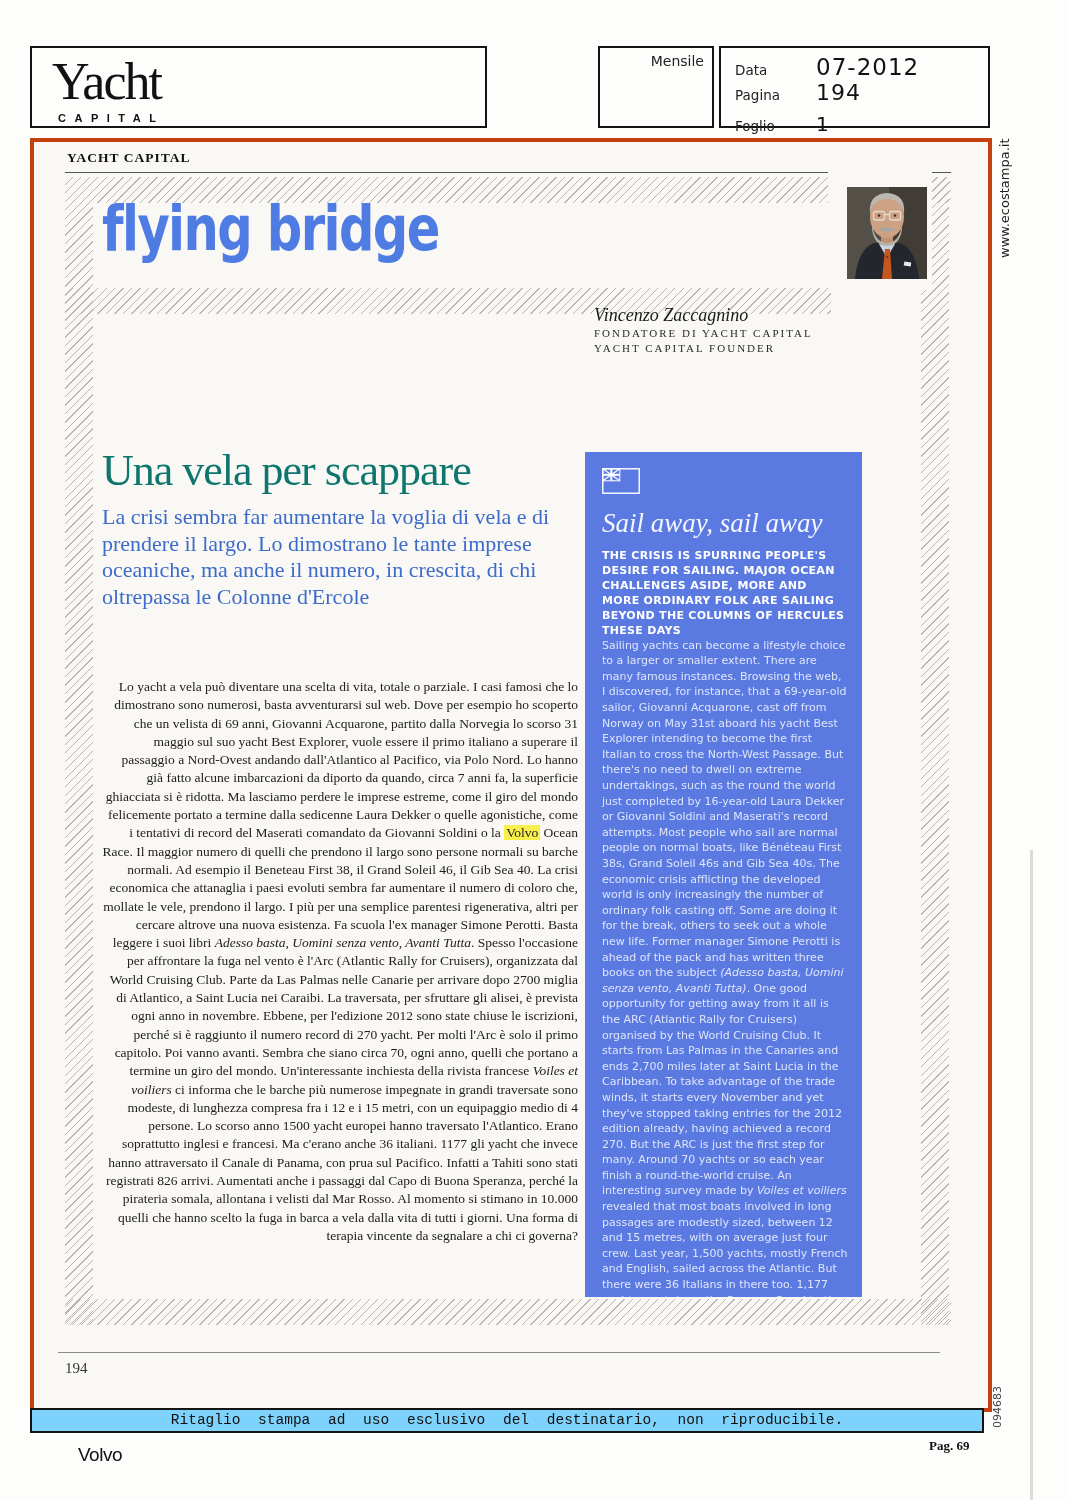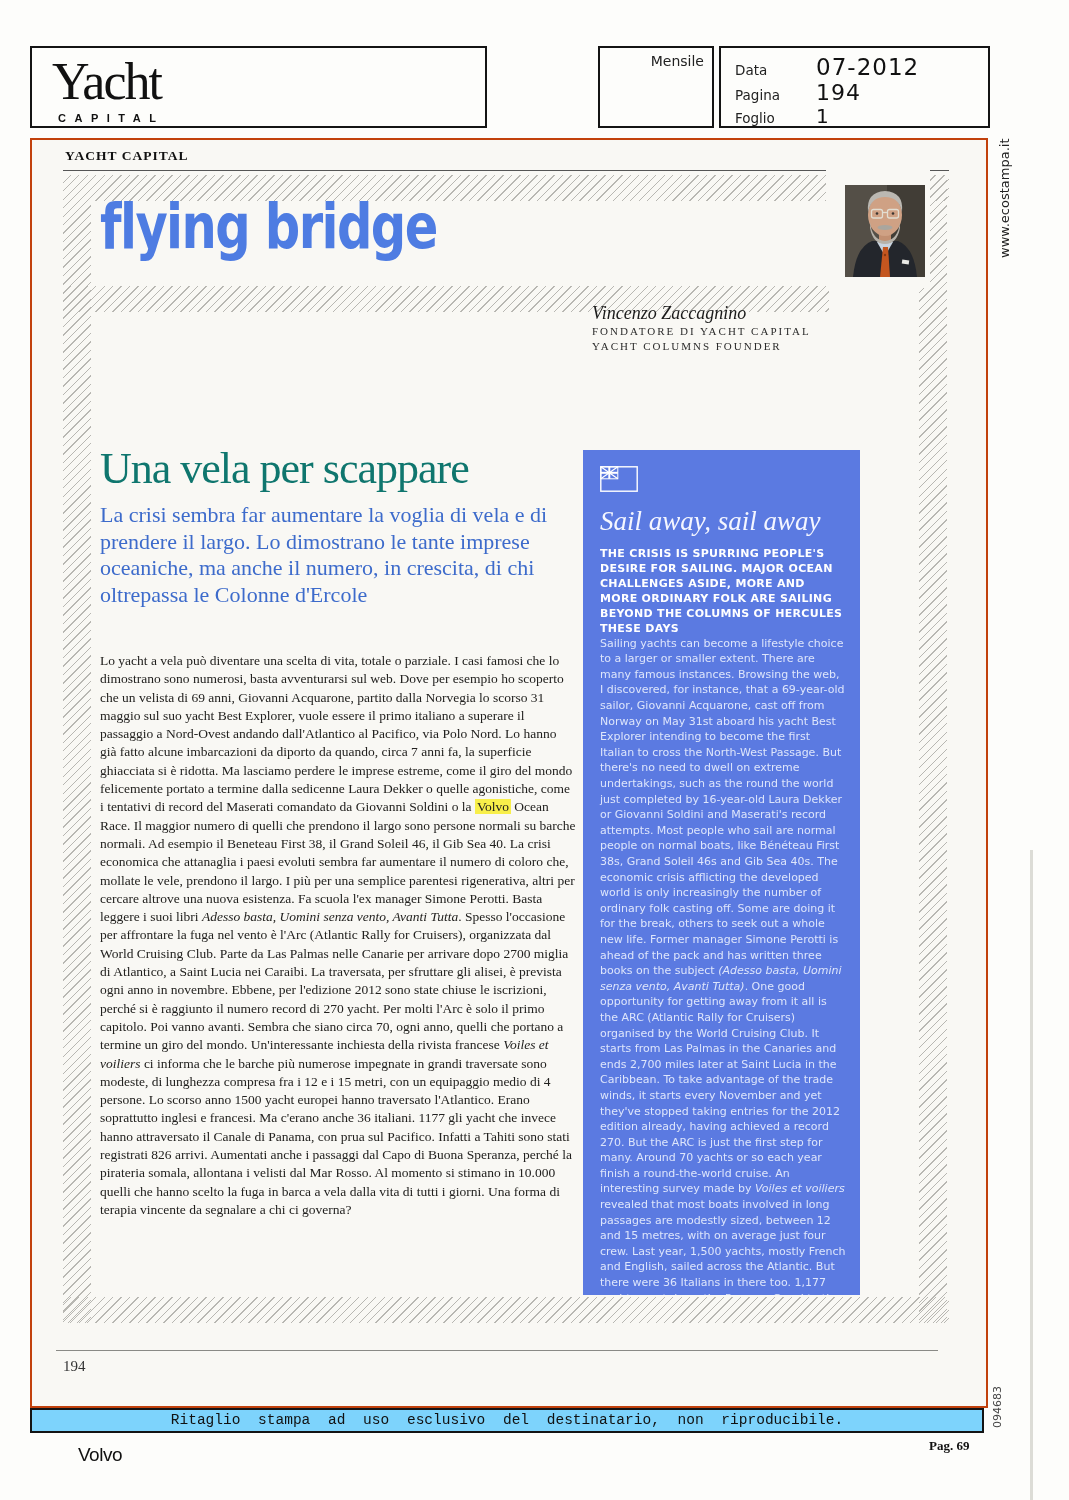--- a/index.html
+++ b/index.html
@@ -10,21 +10,21 @@
 
   
   .logo-title{font-family:"Liberation Serif",serif;font-size:52px;letter-spacing:-2px;color:#111;line-height:1;}
   .logo-sub{font-family:"Liberation Sans",sans-serif;font-size:11px;font-weight:bold;letter-spacing:8.5px;color:#111;margin-top:2px;}
   .mensile{font-family:"DejaVu Sans",sans-serif;font-size:14px;color:#222;text-align:right;padding:5px 8px;}
   .meta-row{position:absolute;left:14px;font-family:"DejaVu Sans",sans-serif;color:#222;white-space:nowrap;}
   .meta-label{display:inline-block;width:76px;font-size:13.5px;}
   .meta-value{font-size:22px;letter-spacing:1px;color:#111;}
 
   
-  #frame{position:absolute;left:30px;top:138px;width:954px;height:1266px;border:2px solid #c2410c;
+  #frame{position:absolute;left:30px;top:138px;width:954px;height:1266px;border:4px solid #c2410c;
          background:#f9f8f4;box-sizing:content-box;}
   .hatch{background-image:repeating-linear-gradient(135deg, rgba(0,0,0,0) 0px, rgba(0,0,0,0) 5px, #b8b7b2 5px, #b8b7b2 6px);}
   .pubhead{font-family:"Liberation Serif",serif;font-size:13.5px;letter-spacing:1px;font-weight:bold;color:#111;}
   .rule{background:#555;height:1px;}
   .flying{font-family:"DejaVu Sans","Liberation Sans",sans-serif;font-weight:700;font-size:62px;
           letter-spacing:-2px;color:#4e7ce2;transform:scaleX(0.80);transform-origin:left top;white-space:nowrap;}
   .photomat{position:absolute;background:#f9f8f4;}
   .authorblock{text-align:left;line-height:1;}
   .authorname{font-family:"Liberation Serif",serif;font-style:italic;font-size:18px;color:#1a1a1a;}
   .authorrole{font-family:"Liberation Serif",serif;font-size:11px;letter-spacing:2px;color:#2b2b2b;margin-top:4px;}
@@ -69,21 +69,21 @@
 
   <div class="box" style="left:719px;top:46px;width:271px;height:82px;">
     <div class="meta-row" style="top:6px;">
       <span class="meta-label">Data</span>
       <span class="meta-value" style="font-size:23px;">07-2012</span>
     </div>
     <div class="meta-row" style="top:32px;">
       <span class="meta-label">Pagina</span>
       <span class="meta-value">194</span>
     </div>
-    <div class="meta-row" style="top:56px;">
+    <div class="meta-row" style="top:64px;">
       <span class="meta-label">Foglio</span>
       <span class="meta-value" style="font-size:20px;">1</span>
     </div>
   </div>
 
   <div class="vtext" style="left:997px;top:258px;font-size:13px;">www.ecostampa.it</div>
   <div class="vtext" style="left:991px;top:1428px;font-size:11px;color:#444;">094683</div>
   <div class="scan-artifact" style="left:1030px;top:850px;width:3px;height:650px;"></div>
 
   <div id="frame">
@@ -117,27 +117,27 @@
         <line x1="37.5" y1="27.5" x2="42.5" y2="27.5" stroke="#e2ddd1" stroke-width="1.3"></line>
         <circle cx="32" cy="28.5" r="1.3" fill="#3a3430"></circle>
         <circle cx="48" cy="28.5" r="1.3" fill="#3a3430"></circle>
         <rect x="57" y="75" width="7" height="4" fill="#e9e9e5" transform="rotate(8 60 77)"></rect>
       </svg>
     </div>
 
     <div class="abs authorblock" style="left:560px;top:164px;width:316px;">
       <div class="authorname">Vincenzo Zaccagnino</div>
       <div class="authorrole">FONDATORE DI YACHT CAPITAL</div>
-      <div class="authorrole">YACHT COLUMNS FOUNDER</div>
+      <div class="authorrole">YACHT CAPITAL FOUNDER</div>
     </div>
 
     <div class="abs arttitle" style="left:68px;top:306px;">Una vela per scappare</div>
     <div class="abs standfirst" style="left:68px;top:362px;width:464px;">La crisi sembra far aumentare la voglia di vela e di prendere il largo. Lo dimostrano le tante imprese oceaniche, ma anche il numero, in crescita, di chi oltrepassa le Colonne d'Ercole</div>
 
-    <div class="abs body-it" style="left:68px;top:512px;width:476px;">
+    <div class="abs body-it" style="left:68px;top:536px;width:476px;text-align:right;">
       <span>Lo yacht a vela può diventare una scelta di vita, totale o parziale. I casi famosi che lo dimostrano sono numerosi, basta avventurarsi sul web. Dove per esempio ho scoperto che un velista di 69 anni, Giovanni Acquarone, partito dalla Norvegia lo scorso 31 maggio sul suo yacht Best Explorer, vuole essere il primo italiano a superare il passaggio a Nord-Ovest andando dall'Atlantico al Pacifico, via Polo Nord. Lo hanno già fatto alcune imbarcazioni da diporto da quando, circa 7 anni fa, la superficie ghiacciata si è ridotta. Ma lasciamo perdere le imprese estreme, come il giro del mondo felicemente portato a termine dalla sedicenne Laura Dekker o quelle agonistiche, come i tentativi di record del Maserati comandato da Giovanni Soldini o la </span><span class="hl">Volvo</span><span> Ocean Race. Il maggior numero di quelli che prendono il largo sono persone normali su barche normali. Ad esempio il Beneteau First 38, il Grand Soleil 46, il Gib Sea 40. La crisi economica che attanaglia i paesi evoluti sembra far aumentare il numero di coloro che, mollate le vele, prendono il largo. I più per una semplice parentesi rigenerativa, altri per cercare altrove una nuova esistenza. Fa scuola l'ex manager Simone Perotti. Basta leggere i suoi libri </span><span class="it">Adesso basta, Uomini senza vento, Avanti Tutta</span><span>. Spesso l'occasione per affrontare la fuga nel vento è l'Arc (Atlantic Rally for Cruisers), organizzata dal World Cruising Club. Parte da Las Palmas nelle Canarie per arrivare dopo 2700 miglia di Atlantico, a Saint Lucia nei Caraibi. La traversata, per sfruttare gli alisei, è prevista ogni anno in novembre. Ebbene, per l'edizione 2012 sono state chiuse le iscrizioni, perché si è raggiunto il numero record di 270 yacht. Per molti l'Arc è solo il primo capitolo. Poi vanno avanti. Sembra che siano circa 70, ogni anno, quelli che portano a termine un giro del mondo. Un'interessante inchiesta della rivista francese </span><span class="it">Voiles et voiliers</span><span> ci informa che le barche più numerose impegnate in grandi traversate sono modeste, di lunghezza compresa fra i 12 e i 15 metri, con un equipaggio medio di 4 persone. Lo scorso anno 1500 yacht europei hanno traversato l'Atlantico. Erano soprattutto inglesi e francesi. Ma c'erano anche 36 italiani. 1177 gli yacht che invece hanno attraversato il Canale di Panama, con prua sul Pacifico. Infatti a Tahiti sono stati registrati 826 arrivi. Aumentati anche i passaggi dal Capo di Buona Speranza, perché la pirateria somala, allontana i velisti dal Mar Rosso. Al momento si stimano in 10.000 quelli che hanno scelto la fuga in barca a vela dalla vita di tutti i giorni. Una forma di terapia vincente da segnalare a chi ci governa?</span>
     </div>
 
     <div id="sidebox" style="left:551px;top:310px;width:277px;height:845px;">
       <svg width="38" height="26" viewBox="0 0 38 26">
         <rect x="0.8" y="0.8" width="36.4" height="24.4" fill="none" stroke="#ffffff" stroke-width="1.4"></rect>
         <rect x="0.8" y="0.8" width="17" height="12" fill="none" stroke="#ffffff" stroke-width="1"></rect>
         <line x1="0.8" y1="0.8" x2="17.8" y2="12.8" stroke="#ffffff" stroke-width="1.2"></line>
         <line x1="17.8" y1="0.8" x2="0.8" y2="12.8" stroke="#ffffff" stroke-width="1.2"></line>
         <line x1="9.3" y1="0.8" x2="9.3" y2="12.8" stroke="#ffffff" stroke-width="2"></line>

